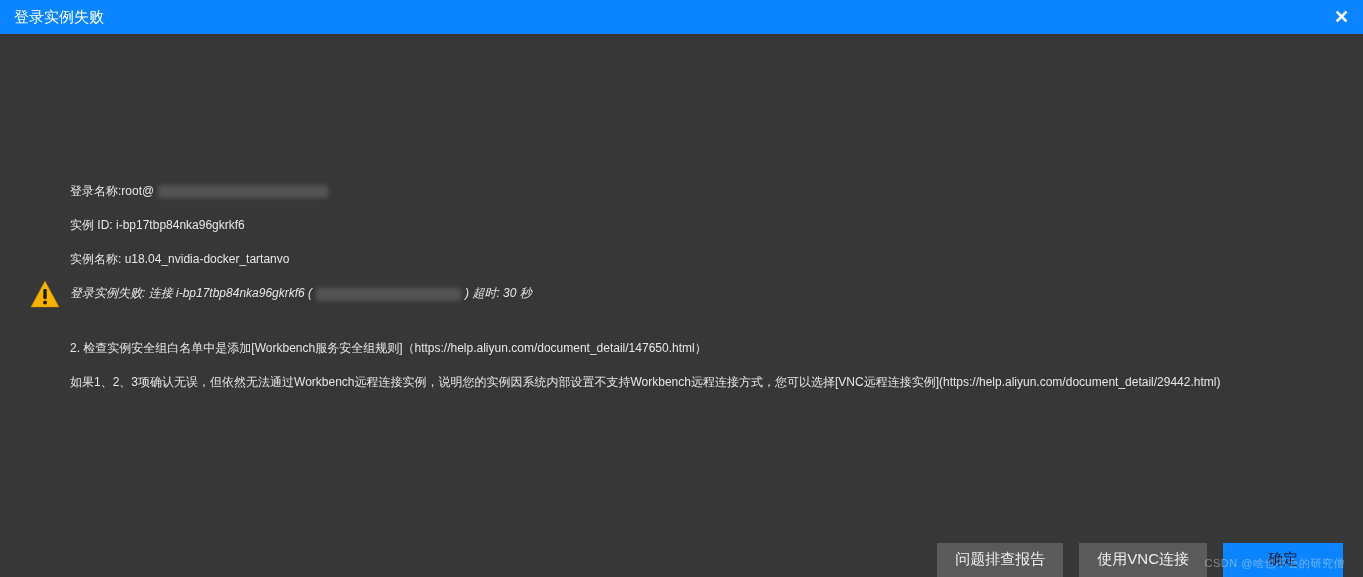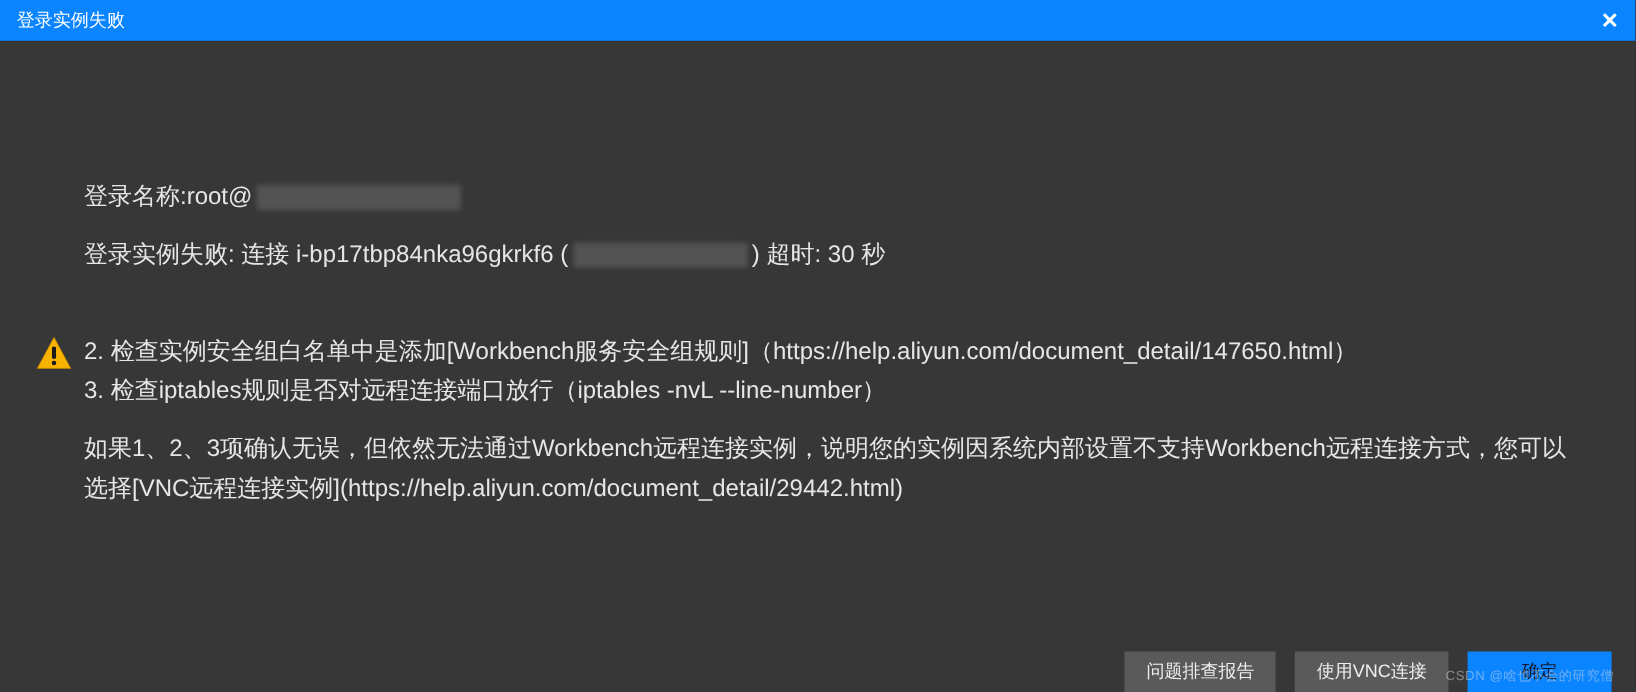--- a/index.html
+++ b/index.html
@@ -50,21 +50,21 @@
       display: flex;
       align-items: center;
       justify-content: center;
       align-self: center;
     }
     .warn-icon svg {
       display: block;
     }
     .content-col {
       flex: 1;
-      font-size: 20px;
+      font-size: 12px;
       line-height: 1.68;
       color: #e6e6e6;
     }
     .content-col p {
       margin-bottom: 14px;
     }
     .redacted-inline {
       display: inline-block;
       vertical-align: middle;
       height: 1.05em;
@@ -135,27 +135,32 @@
           <rect x="13.3" y="9" width="3.4" height="10" fill="#1a1a1a" rx="1"></rect>
           <circle cx="15" cy="22.5" r="1.9" fill="#1a1a1a"></circle>
         </svg>
       </span>
     </div>
 
     <div class="content-col">
       <p>
         <span>登录名称:root@</span><span class="redacted-inline redacted-a"></span>
       </p>
-      <p style="margin-bottom:14px;">
+      <p>
+        <span>实例 ID: </span><span>i-bp17tbp84nka96gkrkf6</span>
+      </p>
+      <p>
+        <span>实例名称: </span><span>u18.04_nvidia-docker_tartanvo</span>
+      </p>
+      <p style="margin-bottom:14px;font-style:italic;">
         <span>登录实例失败: 连接 i-bp17tbp84nka96gkrkf6 (</span><span class="redacted-inline redacted-b"></span><span>) 超时: 30 秒</span><br>
       </p>
       <p style="margin-bottom:14px;">
         <br>
         <span class="nowrap">2. 检查实例安全组白名单中是添加[Workbench服务安全组规则]（https://help.aliyun.com/document_detail/147650.html）</span><br>
-        <span class="nowrap">3. 检查iptables规则是否对远程连接端口放行（iptables -nvL --line-number）</span>
       </p>
       <p>如果1、2、3项确认无误，但依然无法通过Workbench远程连接实例，说明您的实例因系统内部设置不支持Workbench远程连接方式，您可以选择[VNC远程连接实例](https://help.aliyun.com/document_detail/29442.html)</p>
     </div>
   </div>
 
   <div class="footer footer-clip">
     <button class="btn btn-secondary">问题排查报告</button>
     <button class="btn btn-secondary">使用VNC连接</button>
     <button class="btn btn-primary">确定</button>
   </div>

